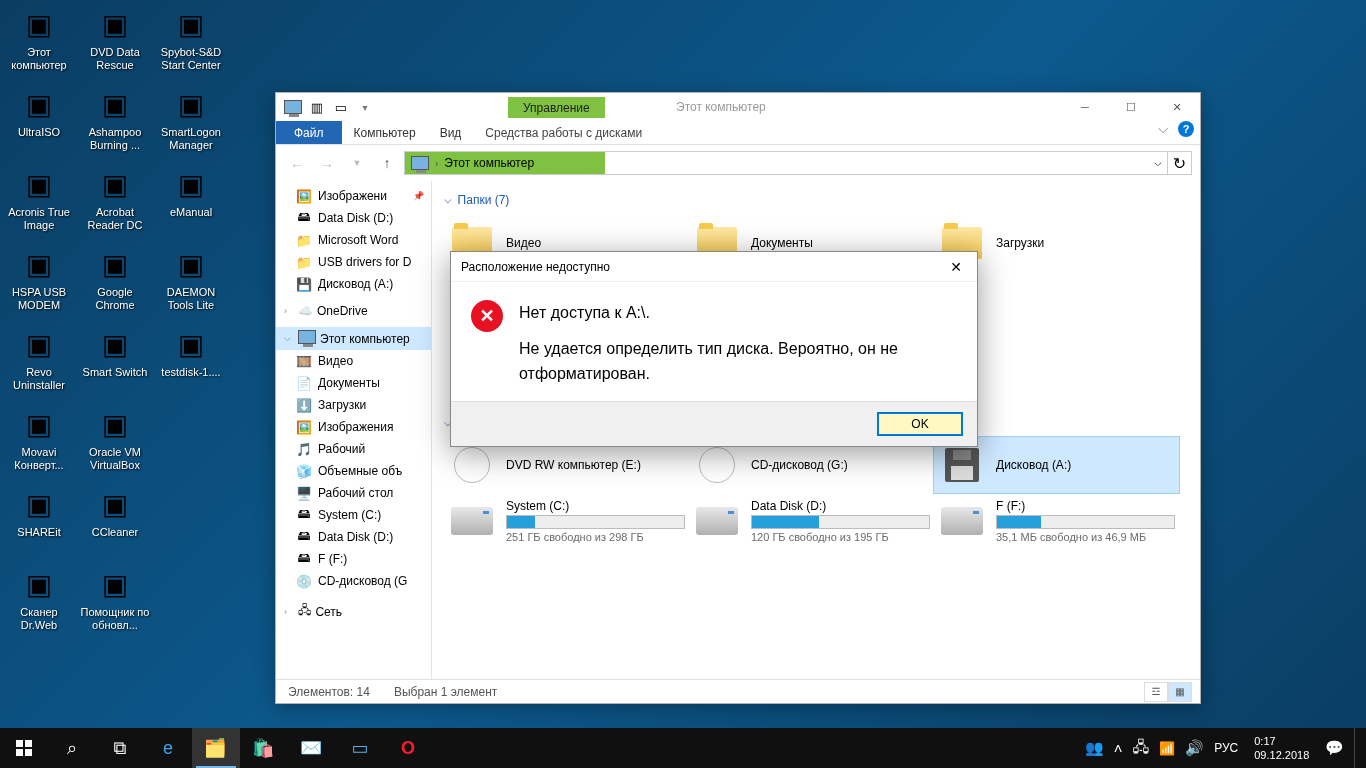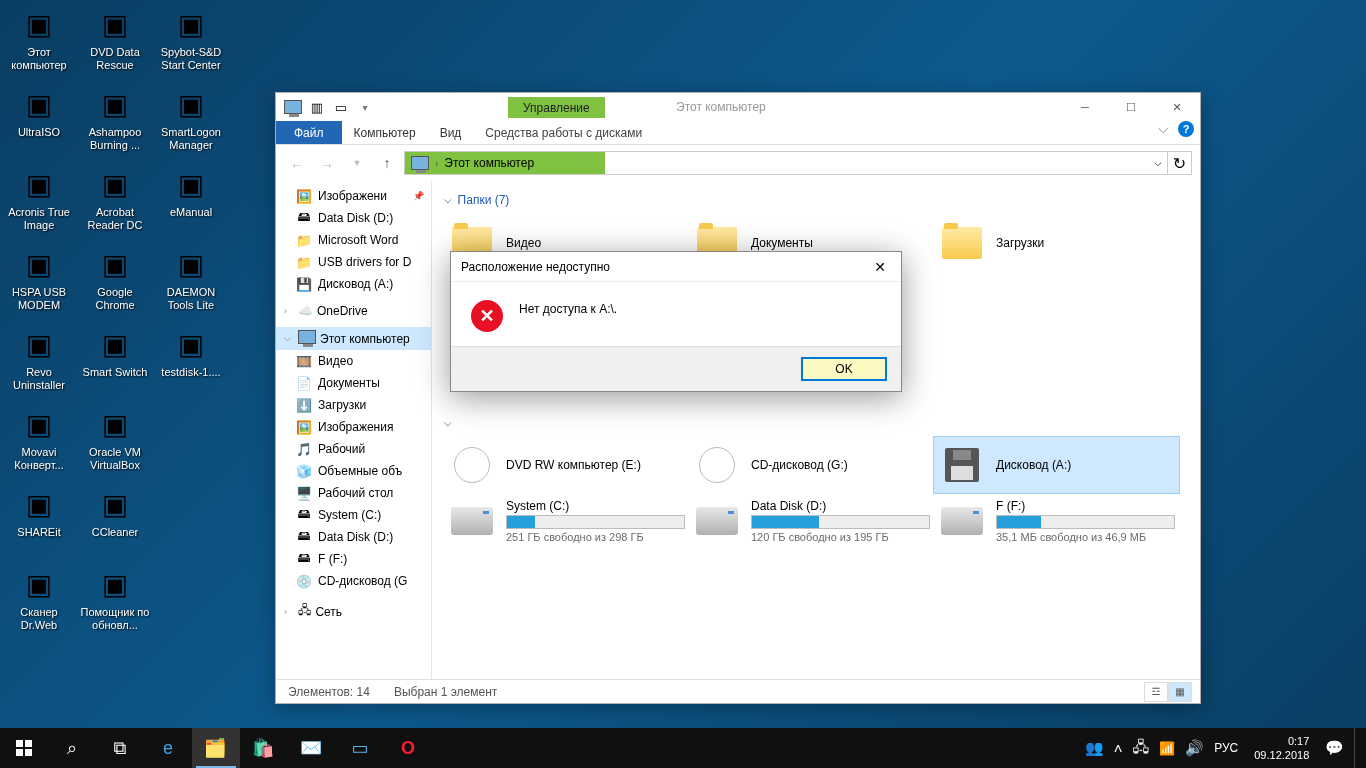--- a/index.html
+++ b/index.html
@@ -61,37 +61,37 @@
 .item-name { color: #000; }
 .item-sub { color: #6b6b6b; font-size: 11px; }
 .capacity-bar { width: 100%; height: 14px; border: 1px solid #bcbcbc; background: #eee; position: relative; }
 .capacity-fill { height: 100%; background: #26a0da; }
 
 .statusbar { height: 24px; border-top: 1px solid #e0e0e0; display: flex; align-items: center; padding: 0 12px; font-size: 12px; color: #555; gap: 24px; position: relative; }
 .view-toggles { position: absolute; right: 8px; display: flex; }
 .view-toggle { width: 24px; height: 20px; border: 1px solid #ddd; display: flex; align-items: center; justify-content: center; font-size: 10px; }
 
 
-.dialog { position: absolute; left: 450px; top: 251px; width: 452px; background: #fff; border: 1px solid #888; box-shadow: 0 6px 30px rgba(0,0,0,0.4); }
+.dialog { position: absolute; left: 450px; top: 251px; width: 528px; background: #fff; border: 1px solid #888; box-shadow: 0 6px 30px rgba(0,0,0,0.4); }
 .dialog-title { height: 30px; background: #fff; display: flex; align-items: center; padding: 0 10px; font-size: 12px; border-bottom: 1px solid #eee; position: relative; }
 .dialog-close { position: absolute; right: 0; top: 0; width: 42px; height: 30px; display: flex; align-items: center; justify-content: center; font-size: 14px; }
 .dialog-body { padding: 18px 20px 14px 20px; display: flex; gap: 16px; }
 .dialog-icon { width: 32px; height: 32px; border-radius: 50%; background: #e81123; display: flex; align-items: center; justify-content: center; color: #fff; font-size: 18px; font-weight: bold; flex-shrink: 0; }
-.dialog-text { font-size: 12px; line-height: 1.6; }
+.dialog-text { font-size: 16px; line-height: 1.6; }
 .dialog-buttons { background: #f0f0f0; padding: 10px 14px; display: flex; justify-content: flex-end; border-top: 1px solid #ddd; }
 .dialog-btn { min-width: 86px; height: 24px; border: 2px solid #0078d7; background: #fef9c3; font-size: 12px; }
 
 
 .taskbar { position: absolute; bottom: 0; left: 0; right: 0; height: 40px; background: #101010; display: flex; align-items: center; }
 .task-item { width: 48px; height: 40px; display: flex; align-items: center; justify-content: center; color: #fff; font-size: 18px; position: relative; }
 .task-item.active { background: #333; }
 .task-item.active::after { content: ''; position: absolute; bottom: 0; left: 4px; right: 4px; height: 2px; background: #76b9ed; }
 .tray { margin-left: auto; display: flex; align-items: center; height: 100%; color: #fff; font-size: 12px; gap: 10px; padding-right: 6px; }
 .tray-icon { font-size: 15px; }
-.tray-clock { text-align: right; font-size: 11px; line-height: 1.3; padding: 0 6px; }
+.tray-clock { text-align: left; font-size: 11px; line-height: 1.3; padding: 0 6px; }
 .show-desktop { width: 6px; height: 40px; border-left: 1px solid #444; }
 
 
 .folder-ico { width: 40px; height: 32px; background: linear-gradient(#ffe9a6, #f7ca4d); border-radius: 2px; position: relative; }
 .folder-ico::before { content: ''; position: absolute; top: -4px; left: 2px; width: 14px; height: 6px; background: #f7ca4d; border-radius: 2px 2px 0 0; }
 .drive-ico { width: 42px; height: 28px; background: linear-gradient(#e8e8e8,#b0b0b0); border-radius: 3px; position: relative; }
 .drive-ico::after { content: ''; position: absolute; right: 4px; top: 4px; width: 6px; height: 3px; background: #4a90d9; }
 .floppy-ico { width: 34px; height: 34px; background: #555; border-radius: 2px; position: relative; }
 .floppy-ico::before { content: ''; position: absolute; top: 2px; left: 8px; width: 18px; height: 10px; background: #888; }
 .floppy-ico::after { content: ''; position: absolute; bottom: 2px; left: 6px; width: 22px; height: 14px; background: #ddd; }
@@ -449,20 +449,21 @@
 <div class="dialog">
   <div class="dialog-title">
     <span>Расположение недоступно</span>
     <div class="dialog-close">✕</div>
   </div>
   <div class="dialog-body">
     <div class="dialog-icon">✕</div>
     <div class="dialog-text">
       <div>Нет доступа к A:\.</div>
       <div style="height:10px"></div>
+      <div>Не удается определить тип диска.  Вероятно, он не отформатирован.</div>
     </div>
   </div>
   <div class="dialog-buttons">
     <button class="dialog-btn">OK</button>
   </div>
 </div>
 
 <div class="taskbar">
   <div class="task-item">
     <svg width="16" height="16" viewBox="0 0 16 16">

